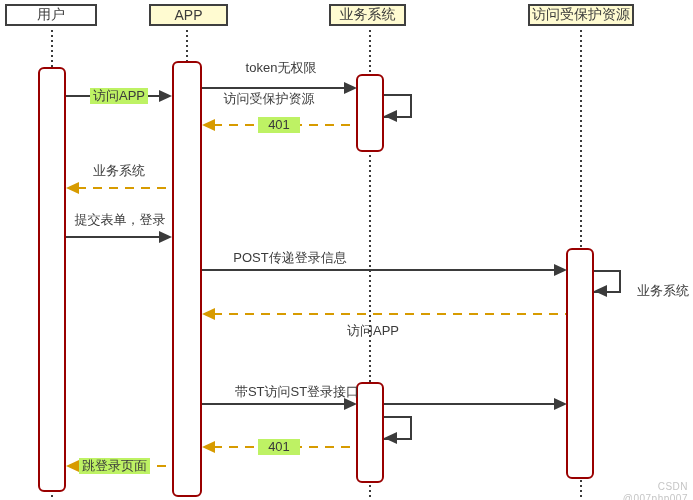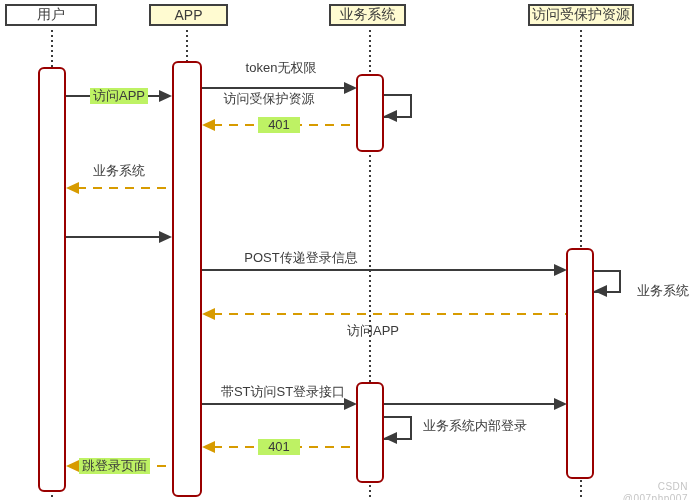--- a/index.html
+++ b/index.html
@@ -92,43 +92,43 @@
   <div class="line-d" style="left:213px;top:124px;width:143px;"></div>
   <div class="ah l o" style="left:202px;top:119px;"></div>
   <div class="lbl c bg" style="left:258px;top:117px;width:36px;">401</div>
 
   <div class="line-d" style="left:77px;top:187px;width:95px;"></div>
   <div class="ah l o" style="left:66px;top:182px;"></div>
   <div class="lbl c" style="left:63px;top:163px;width:112px;">业务系统</div>
 
   <div class="line-s" style="left:66px;top:236px;width:94px;"></div>
   <div class="ah r" style="left:159px;top:231px;"></div>
+  <div class="lbl c" style="left:60px;top:212px;width:120px;">提交表单，登录</div>
 
   <div class="line-s" style="left:202px;top:269px;width:353px;"></div>
   <div class="ah r" style="left:554px;top:264px;"></div>
-  <div class="lbl c" style="left:206px;top:250px;width:190px;">POST传递登录信息</div>
+  <div class="lbl c" style="left:195px;top:250px;width:190px;">POST传递登录信息</div>
 
   <div class="loop" style="left:594px;top:270px;width:27px;height:23px;"></div>
   <div class="ah l" style="left:594px;top:285px;"></div>
   <div class="lbl" style="left:637px;top:283px;">业务系统</div>
 
   <div class="line-d" style="left:213px;top:313px;width:353px;"></div>
   <div class="ah l o" style="left:202px;top:308px;"></div>
   <div class="lbl" style="left:347px;top:323px;">访问APP</div>
 
   <div class="line-s" style="left:202px;top:403px;width:143px;"></div>
   <div class="ah r" style="left:344px;top:398px;"></div>
-  <div class="lbl c" style="left:202px;top:384px;width:162px;">带ST访问ST登录接口</div>
+  <div class="lbl c" style="left:216px;top:384px;width:162px;">带ST访问ST登录接口</div>
 
   <div class="line-s" style="left:384px;top:403px;width:171px;"></div>
   <div class="ah r" style="left:554px;top:398px;"></div>
 
   <div class="loop" style="left:384px;top:416px;width:28px;height:24px;"></div>
   <div class="ah l" style="left:384px;top:432px;"></div>
-  <div class="lbl" style="left:423px;top:418px;">业务系统内部登录</div>
 
   <div class="line-d" style="left:213px;top:446px;width:143px;"></div>
   <div class="ah l o" style="left:202px;top:441px;"></div>
   <div class="lbl c bg" style="left:258px;top:439px;width:36px;">401</div>
 
   <div class="line-d" style="left:77px;top:465px;width:95px;"></div>
   <div class="ah l o" style="left:66px;top:460px;"></div>
   <div class="lbl bg" style="left:79px;top:458px;">跳登录页面</div>
 
   <div class="watermark">CSDN @007php007</div>

